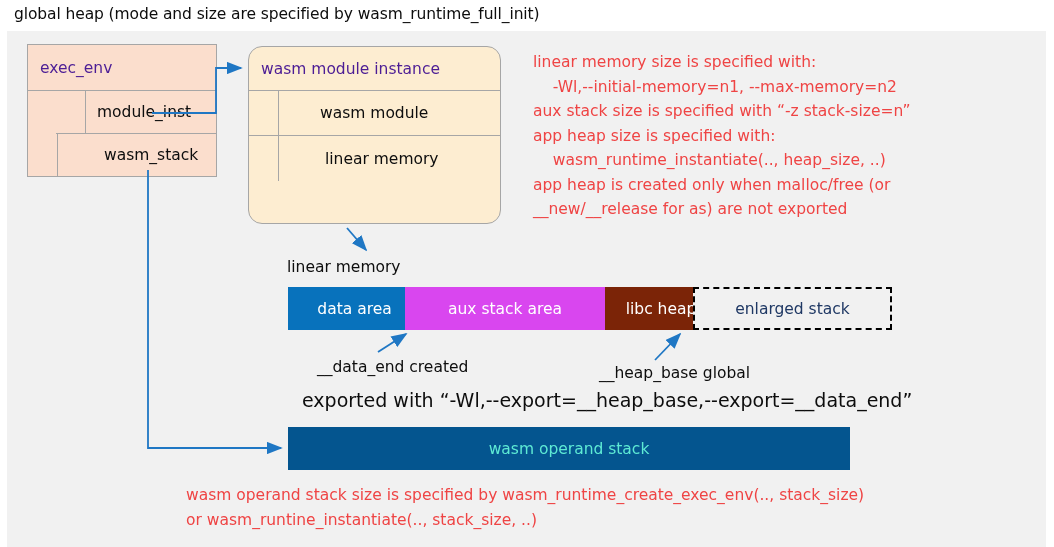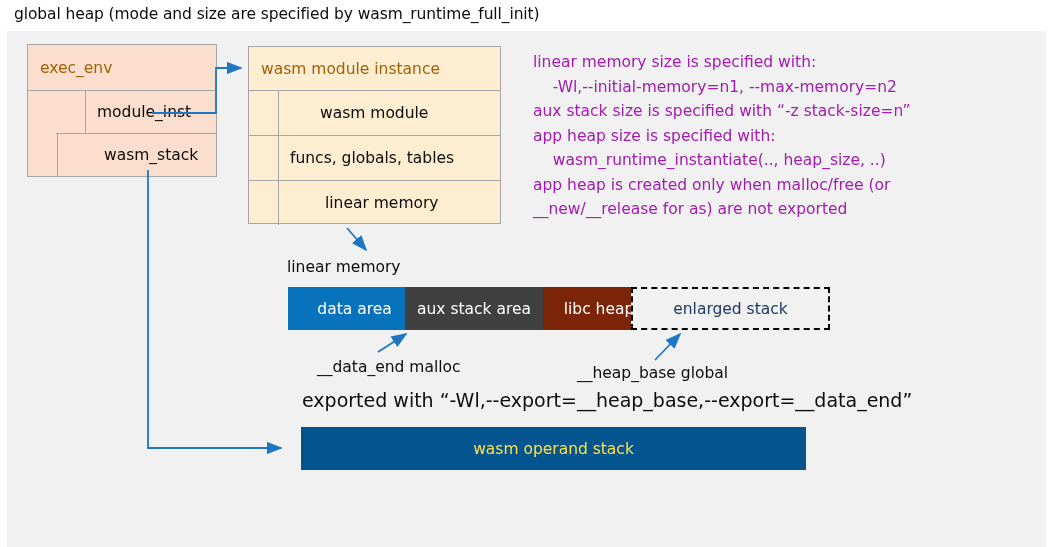--- a/index.html
+++ b/index.html
@@ -44,21 +44,21 @@
   .struct-row {
     display: flex;
     align-items: center;
     box-sizing: border-box;
     border-bottom: 1px solid #a6a6a6;
   }
   .struct-row:last-child { border-bottom: none; gap: 35px; }
   .struct-head {
     padding-left: 12px;
     font-size: 15.5px;
-    color: #a16207;
+    color: #4c1d95;
   }
   .struct-indent {
     width: 30px;
     flex: 0 0 30px;
     align-self: stretch;
     border-right: 1px solid #a6a6a6;
     box-sizing: border-box;
   }
   .struct-label {
     padding-left: 11px;
@@ -71,31 +71,32 @@
     left: 27px; top: 44px; width: 190px; height: 133px;
     background: #fbdecd;
   }
   #exec-env-box .struct-row:nth-child(1) { height: 46px; }
   #exec-env-box .struct-row:nth-child(2) { height: 43px; margin-left: 28px; }
   #exec-env-box .struct-row:nth-child(3) { height: 42px; }
 
   #module-inst-box {
     left: 248px; top: 46px; width: 253px; height: 178px;
     background: #fdedd1;
+    border-radius: 14px;
   }
   #module-inst-box .struct-row:nth-child(1) { height: 44px; }
   #module-inst-box .struct-row:nth-child(2) { height: 45px; gap: 30px; }
   #module-inst-box .struct-row:nth-child(3) { height: 45px; }
   #module-inst-box .struct-row:nth-child(4) { height: 44px; }
 
   
   .note {
     position: absolute;
     font-size: 15.5px;
-    color: #a21caf;
+    color: #ef4444;
     line-height: 24.5px;
     white-space: pre;
   }
   #note-right { left: 533px; top: 50px; }
 
   
   #linear-memory-caption {
     position: absolute;
     left: 287px; top: 258px;
     font-size: 15.5px;
@@ -121,35 +122,35 @@
     background: #f1f1f1;
     color: #1f3864;
   }
 
   
   #label-data-end {
     position: absolute; left: 317px; top: 358px;
     font-size: 15.5px; color: #0d0d0d; white-space: nowrap;
   }
   #label-heap-base {
-    position: absolute; left: 577px; top: 364px;
+    position: absolute; left: 599px; top: 364px;
     font-size: 15.5px; color: #0d0d0d; white-space: nowrap;
   }
   #label-exported-with {
     position: absolute; left: 302px; top: 389px;
     font-size: 19px; color: #0d0d0d; white-space: nowrap;
   }
 
   
   #operand-stack-box {
     position: absolute;
-    left: 288px; top: 427px; width: 505px; height: 43px;
+    left: 288px; top: 427px; width: 562px; height: 43px;
     background: #04558f;
     display: flex; align-items: center; justify-content: center;
-    font-size: 15.5px; color: #fde047; margin-left: 13px;
+    font-size: 15.5px; color: #5eead4;
   }
   #note-bottom { left: 186px; top: 483px; }
 
   svg.overlay {
     position: absolute;
     left: 0; top: 0;
     width: 1054px; height: 547px;
     pointer-events: none;
   }
 </style>
@@ -176,63 +177,61 @@
     </div>
   </div>
 
   <div class="struct-box" id="module-inst-box">
     <div class="struct-row">
       <span class="struct-head">wasm module instance</span>
     </div>
     <div class="struct-row">
       <span class="struct-indent"></span>
       <span class="struct-label">wasm module</span>
-    </div>
-    <div class="struct-row">
-      <span class="struct-indent"></span>
-      <span class="struct-label">funcs, globals, tables</span>
     </div>
     <div class="struct-row">
       <span class="struct-indent"></span>
       <span class="struct-label">linear memory</span>
     </div>
   </div>
 
   <div class="note" id="note-right">linear memory size is specified with:
     -Wl,--initial-memory=n1, --max-memory=n2
 aux stack size is specified with “-z stack-size=n”
 app heap size is specified with:
     wasm_runtime_instantiate(.., heap_size, ..)
 app heap is created only when malloc/free (or
 __new/__release for as) are not exported</div>
 
   <div id="linear-memory-caption">linear memory</div>
   <div id="memory-strip">
       <div class="mem-seg" style="width: 117px; background: rgb(8, 114, 188); padding-left: 16px;">
         <span>data area</span>
       </div>
-      <div class="mem-seg" style="width: 138px; background: #404040;">
+      <div class="mem-seg" style="width: 200px; background: #d946ef;">
         <span>aux stack area</span>
       </div>
       <div class="mem-seg" style="width: 88px; background: rgb(123, 36, 7); padding-left: 24px;">
         <span>libc heap</span>
       </div>
       <div class="mem-seg dashed" style="width: 199px;">
         <span>enlarged stack</span>
       </div>
     </div>
 
-  <div id="label-data-end">__data_end malloc</div>
+  <div id="label-data-end">__data_end created</div>
   <div id="label-heap-base">__heap_base global</div>
   <div id="label-exported-with">exported with “-Wl,--export=__heap_base,--export=__data_end”</div>
 
   <div id="operand-stack-box">
     <span>wasm operand stack</span>
   </div>
 
+  <div class="note" id="note-bottom">wasm operand stack size is specified by wasm_runtime_create_exec_env(.., stack_size)
+or wasm_runtine_instantiate(.., stack_size, ..)</div>
 
   <svg class="overlay" viewBox="0 0 1054 547">
     <defs>
       <marker id="arrowhead" markerWidth="9" markerHeight="7" refX="8" refY="3.5" orient="auto">
         <polygon points="0 0, 9 3.5, 0 7" fill="#1f77c4"></polygon>
       </marker>
     </defs>
 
     <path d="M 152 113 L 216 113 L 216 68 L 241 68" fill="none" stroke="#1f77c4" stroke-width="1.8" marker-end="url(#arrowhead)"></path>
 

